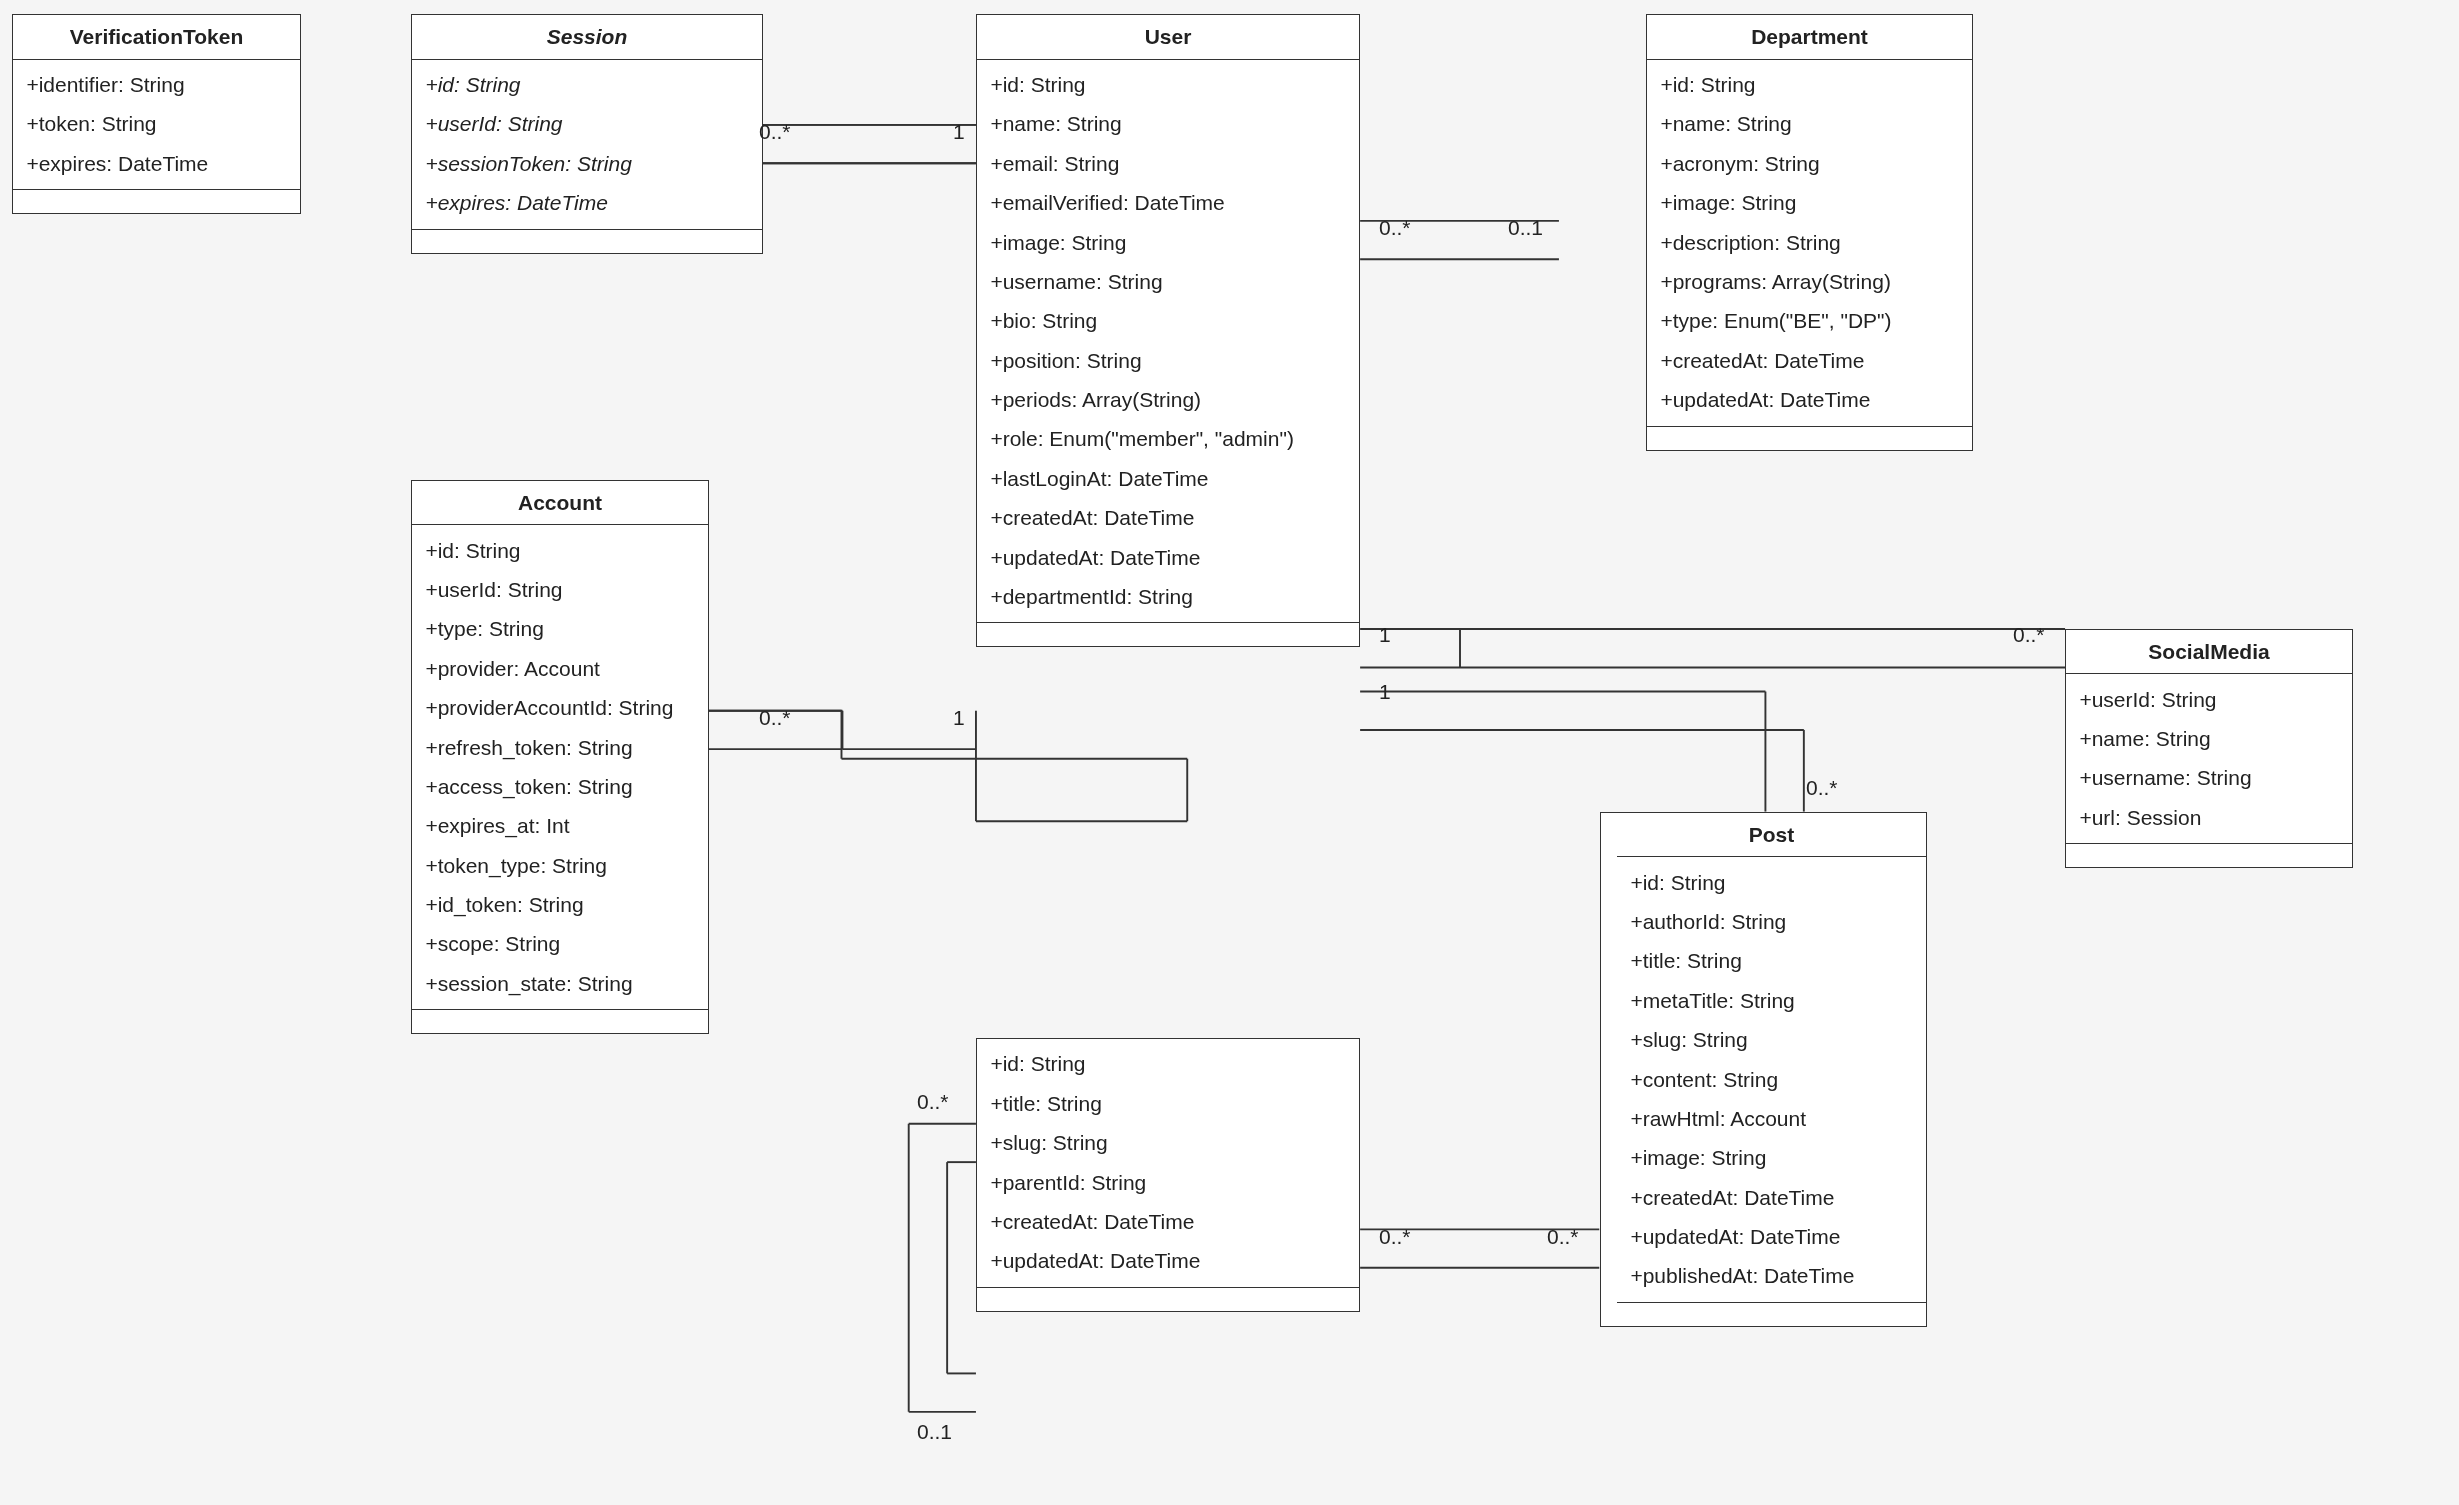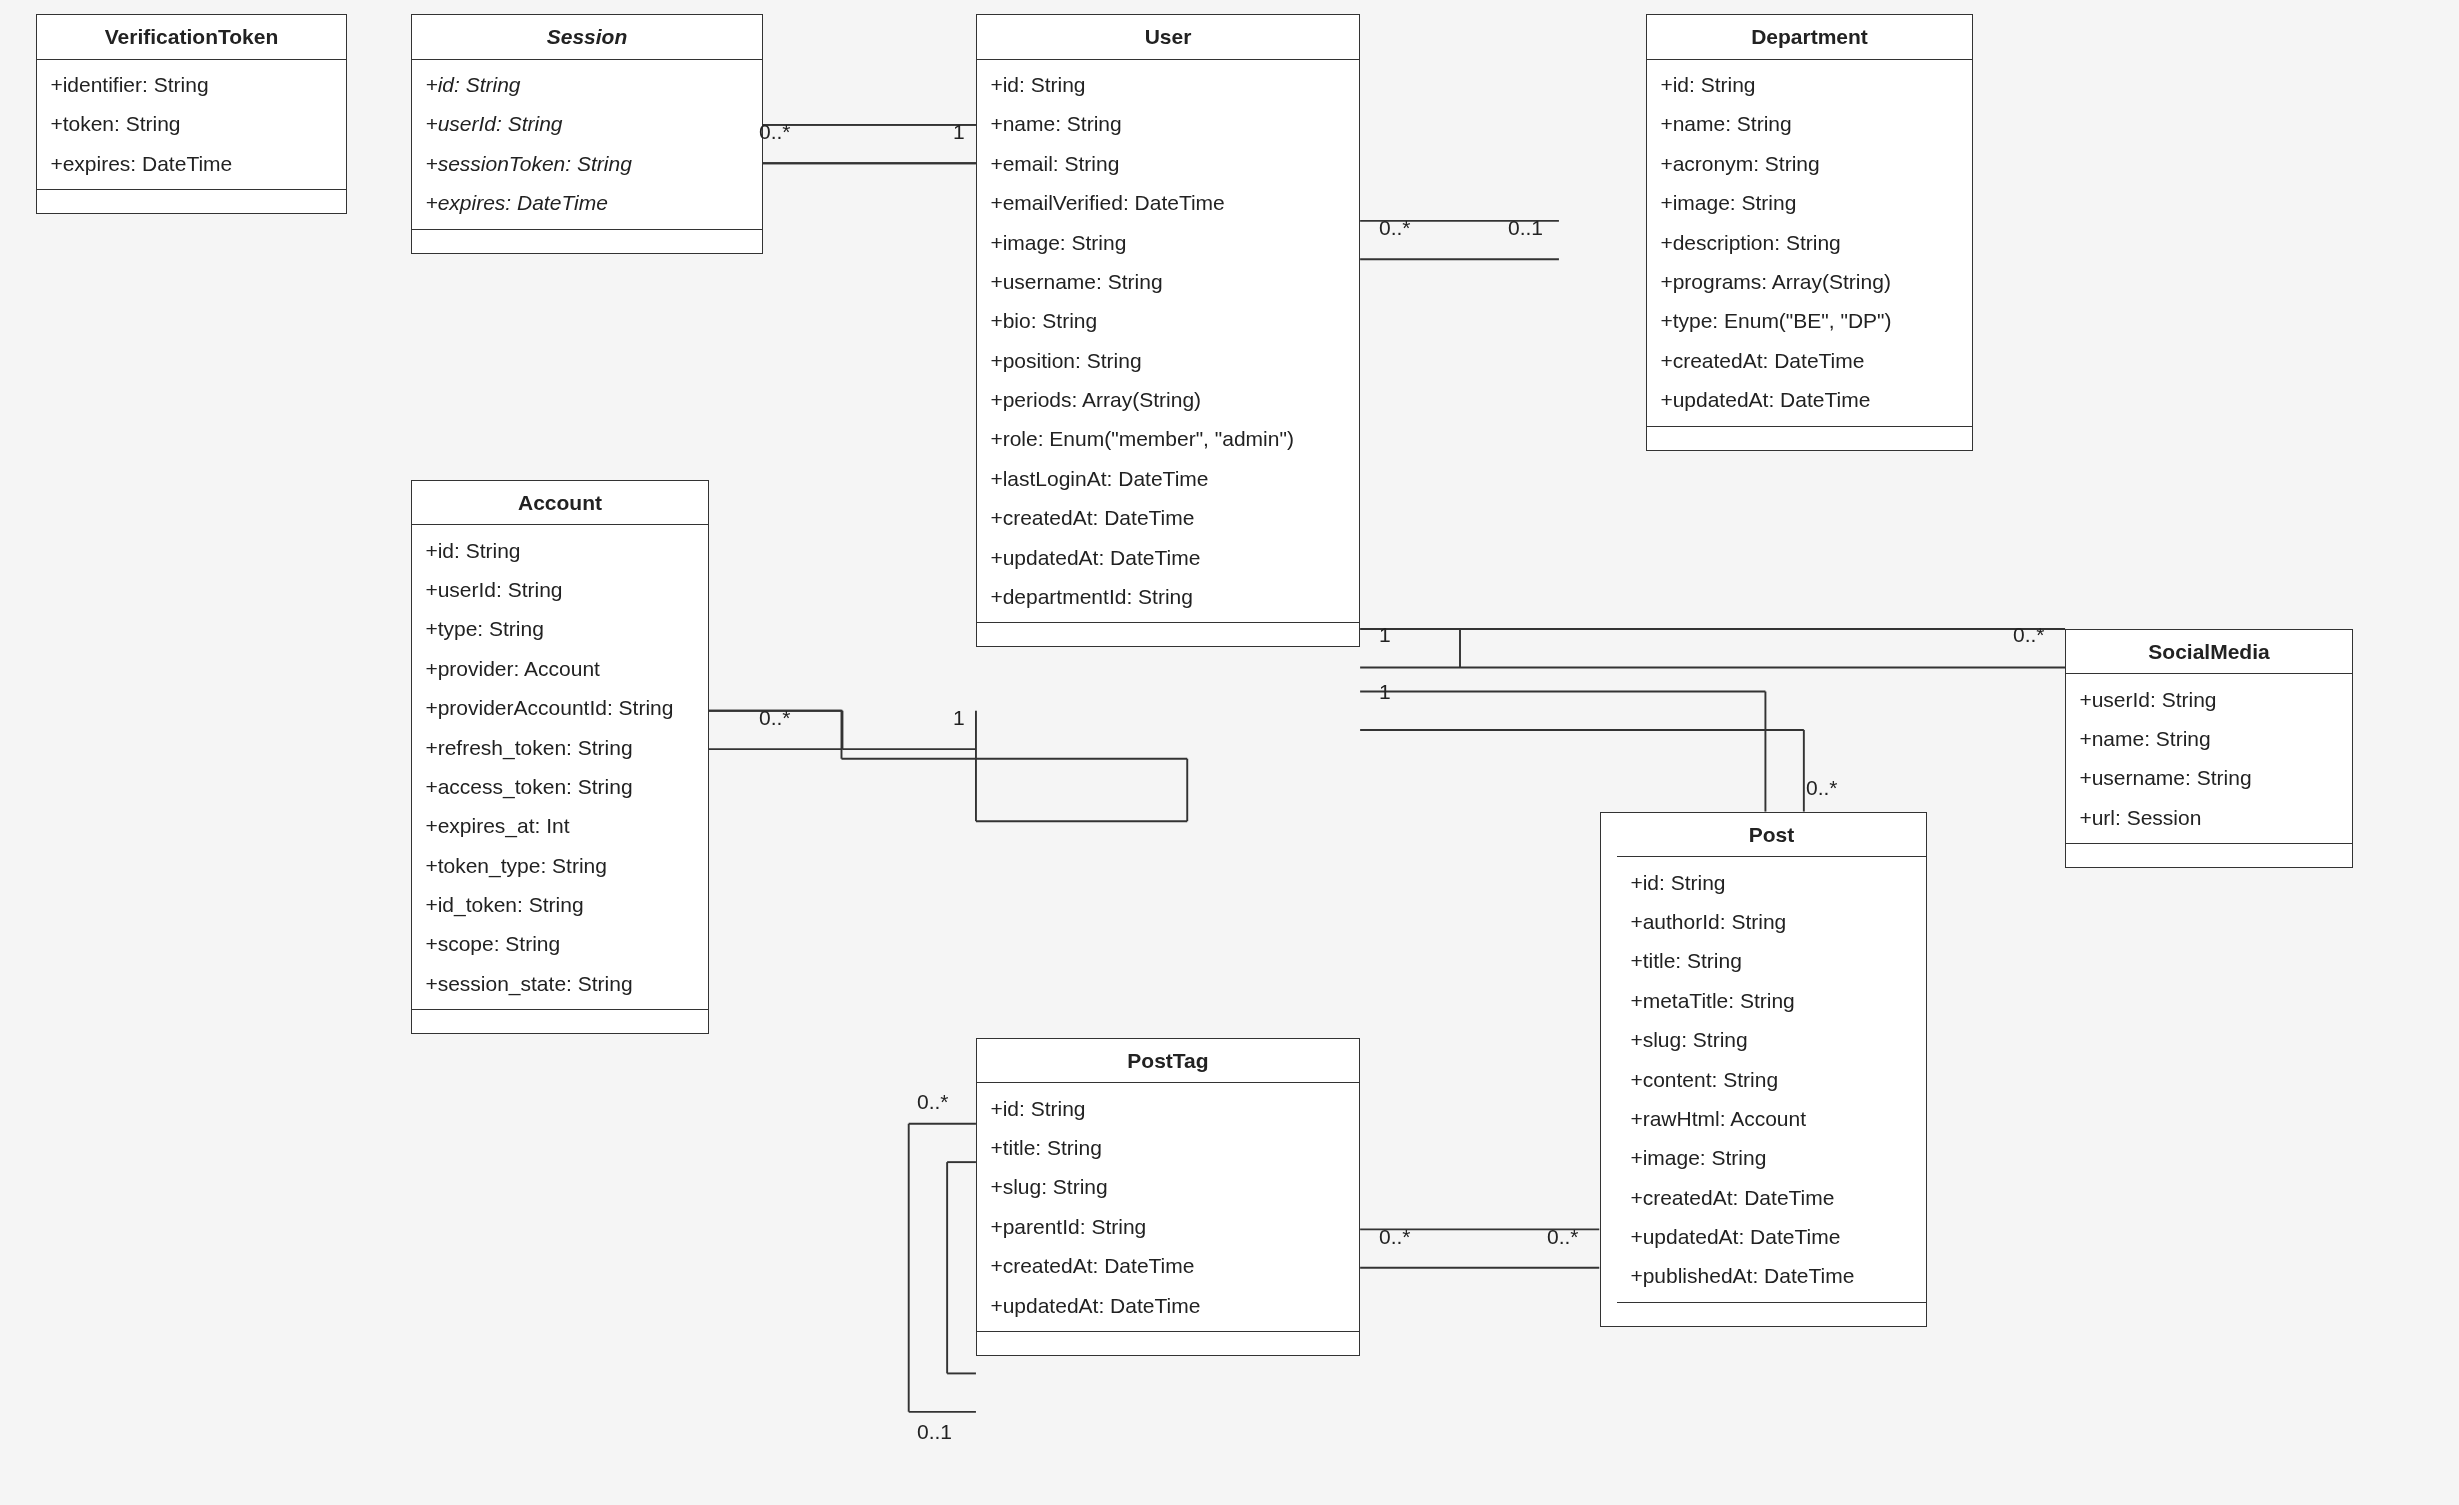--- a/index.html
+++ b/index.html
@@ -107,21 +107,21 @@
     <line x1="1416" y1="1320" x2="1665" y2="1320"></line>
 
     <line x1="1016" y1="1170" x2="946" y2="1170"></line>
     <line x1="946" y1="1170" x2="946" y2="1470"></line>
     <line x1="946" y1="1470" x2="1016" y2="1470"></line>
     <line x1="1016" y1="1210" x2="986" y2="1210"></line>
     <line x1="986" y1="1210" x2="986" y2="1430"></line>
     <line x1="986" y1="1430" x2="1016" y2="1430"></line>
   </svg>
 
-  <div class="entity" style="left:36px; top:14.4px; width:311px;">
+  <div class="entity" style="left:12px; top:14.4px; width:289px;">
     <div class="title">VerificationToken</div>
     <div class="attrs">
         <div class="attr">+identifier: String</div>
         <div class="attr">+token: String</div>
         <div class="attr">+expires: DateTime</div>
       </div>
     <div class="methods"></div>
   </div>
 
   <div class="entity" style="left:411px; top:14.4px; width:352px;font-style:italic;">
@@ -185,21 +185,20 @@
         <div class="attr">+expires_at: Int</div>
         <div class="attr">+token_type: String</div>
         <div class="attr">+id_token: String</div>
         <div class="attr">+scope: String</div>
         <div class="attr">+session_state: String</div>
       </div>
     <div class="methods"></div>
   </div>
 
   <div class="entity" style="left:976px; top:1038px; width:384px;">
-    <div class="title">PostTag</div>
     <div class="attrs">
         <div class="attr">+id: String</div>
         <div class="attr">+title: String</div>
         <div class="attr">+slug: String</div>
         <div class="attr">+parentId: String</div>
         <div class="attr">+createdAt: DateTime</div>
         <div class="attr">+updatedAt: DateTime</div>
       </div>
     <div class="methods"></div>
   </div>

